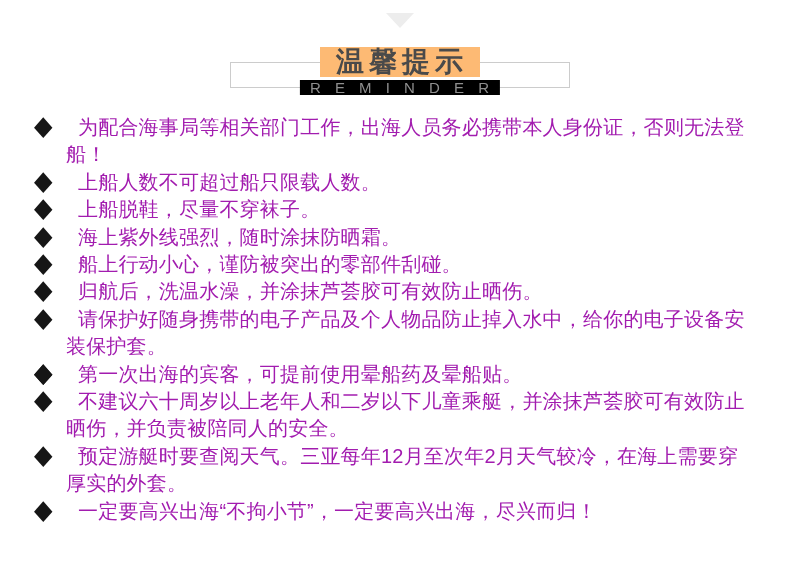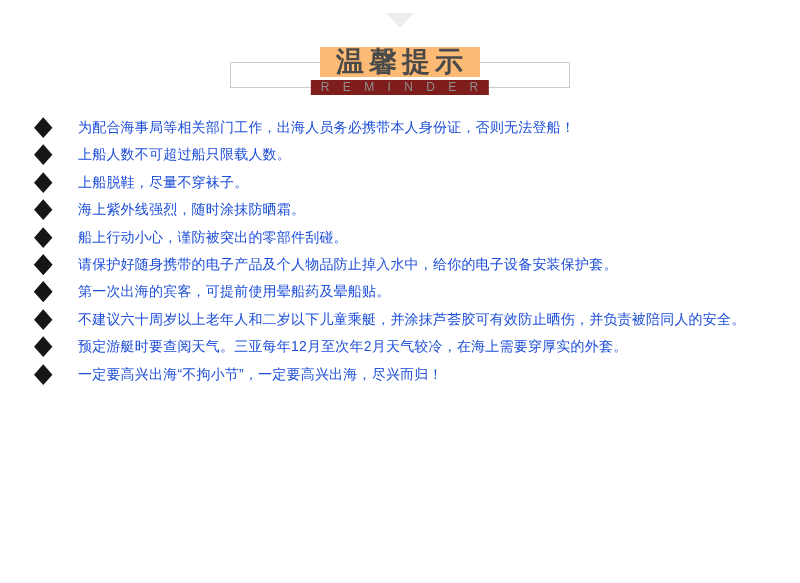--- a/index.html
+++ b/index.html
@@ -45,40 +45,40 @@
     letter-spacing: 5px;
     color: #4a4a4a;
     white-space: nowrap;
     line-height: 30px;
   }
   .header-subtitle {
     position: absolute;
     bottom: -8px;
     left: 50%;
     transform: translateX(-50%);
-    background: #7f1d1d;
+    background: #000000;
     padding: 0 6px 0 10px;
-    font-size: 12px;
+    font-size: 15px;
     letter-spacing: 5px;
     color: #8f8f8f;
     white-space: nowrap;
     line-height: 15px;
   }
   
   .reminder-list {
     margin: 26px 0 0 30px;
     width: 722px;
   }
   .reminder-item {
     position: relative;
     padding-left: 36px;
     text-indent: 12px;
-    font-size: 14px;
+    font-size: 20px;
     line-height: 27.4px;
-    color: #1d4ed8;
+    color: #a21caf;
     letter-spacing: 0.2px;
   }
   .diamond {
     position: absolute;
     left: 7px;
     top: 7px;
     width: 12.5px;
     height: 12.5px;
     background: #161616;
     transform: scaleY(1.12) rotate(45deg);
@@ -113,20 +113,21 @@
       <div class="reminder-item">
       <span class="diamond"></span>
       <span>海上紫外线强烈，随时涂抹防晒霜。</span>
     </div>
       <div class="reminder-item">
       <span class="diamond"></span>
       <span>船上行动小心，谨防被突出的零部件刮碰。</span>
     </div>
       <div class="reminder-item">
       <span class="diamond"></span>
+      <span>归航后，洗温水澡，并涂抹芦荟胶可有效防止晒伤。</span>
     </div>
       <div class="reminder-item">
       <span class="diamond"></span>
       <span>请保护好随身携带的电子产品及个人物品防止掉入水中，给你的电子设备安装保护套。</span>
     </div>
       <div class="reminder-item">
       <span class="diamond"></span>
     </div>
       <div class="reminder-item">
       <span class="diamond"></span>

